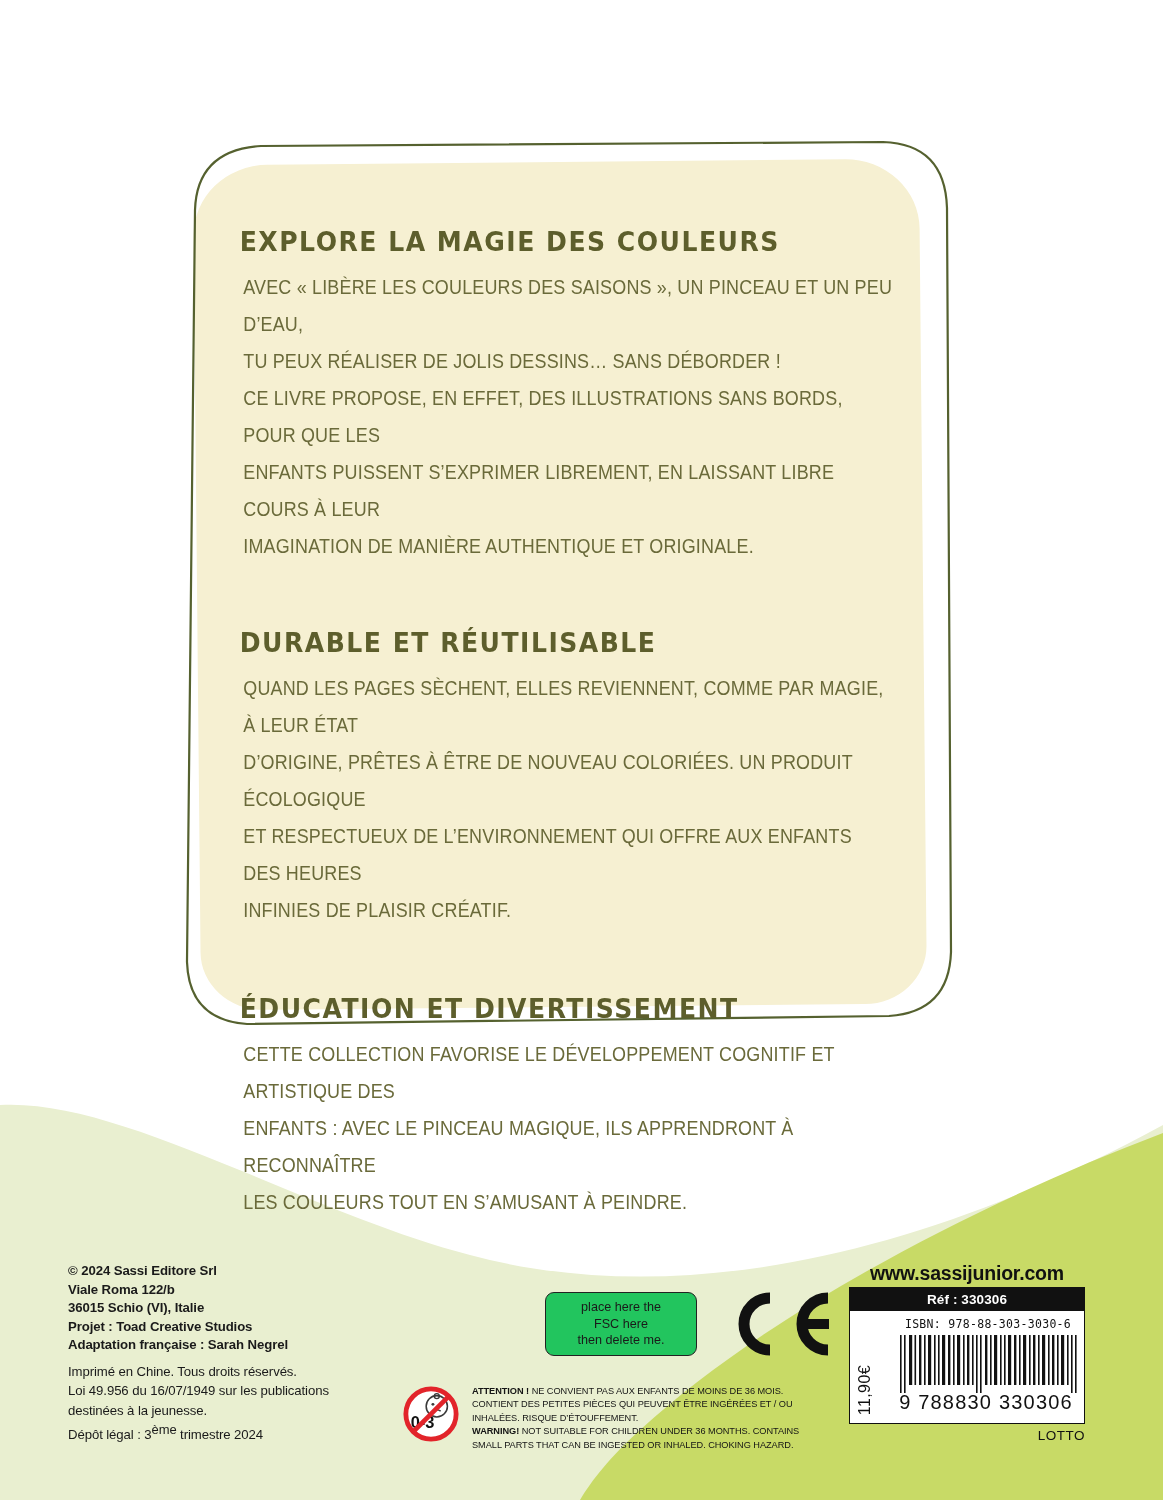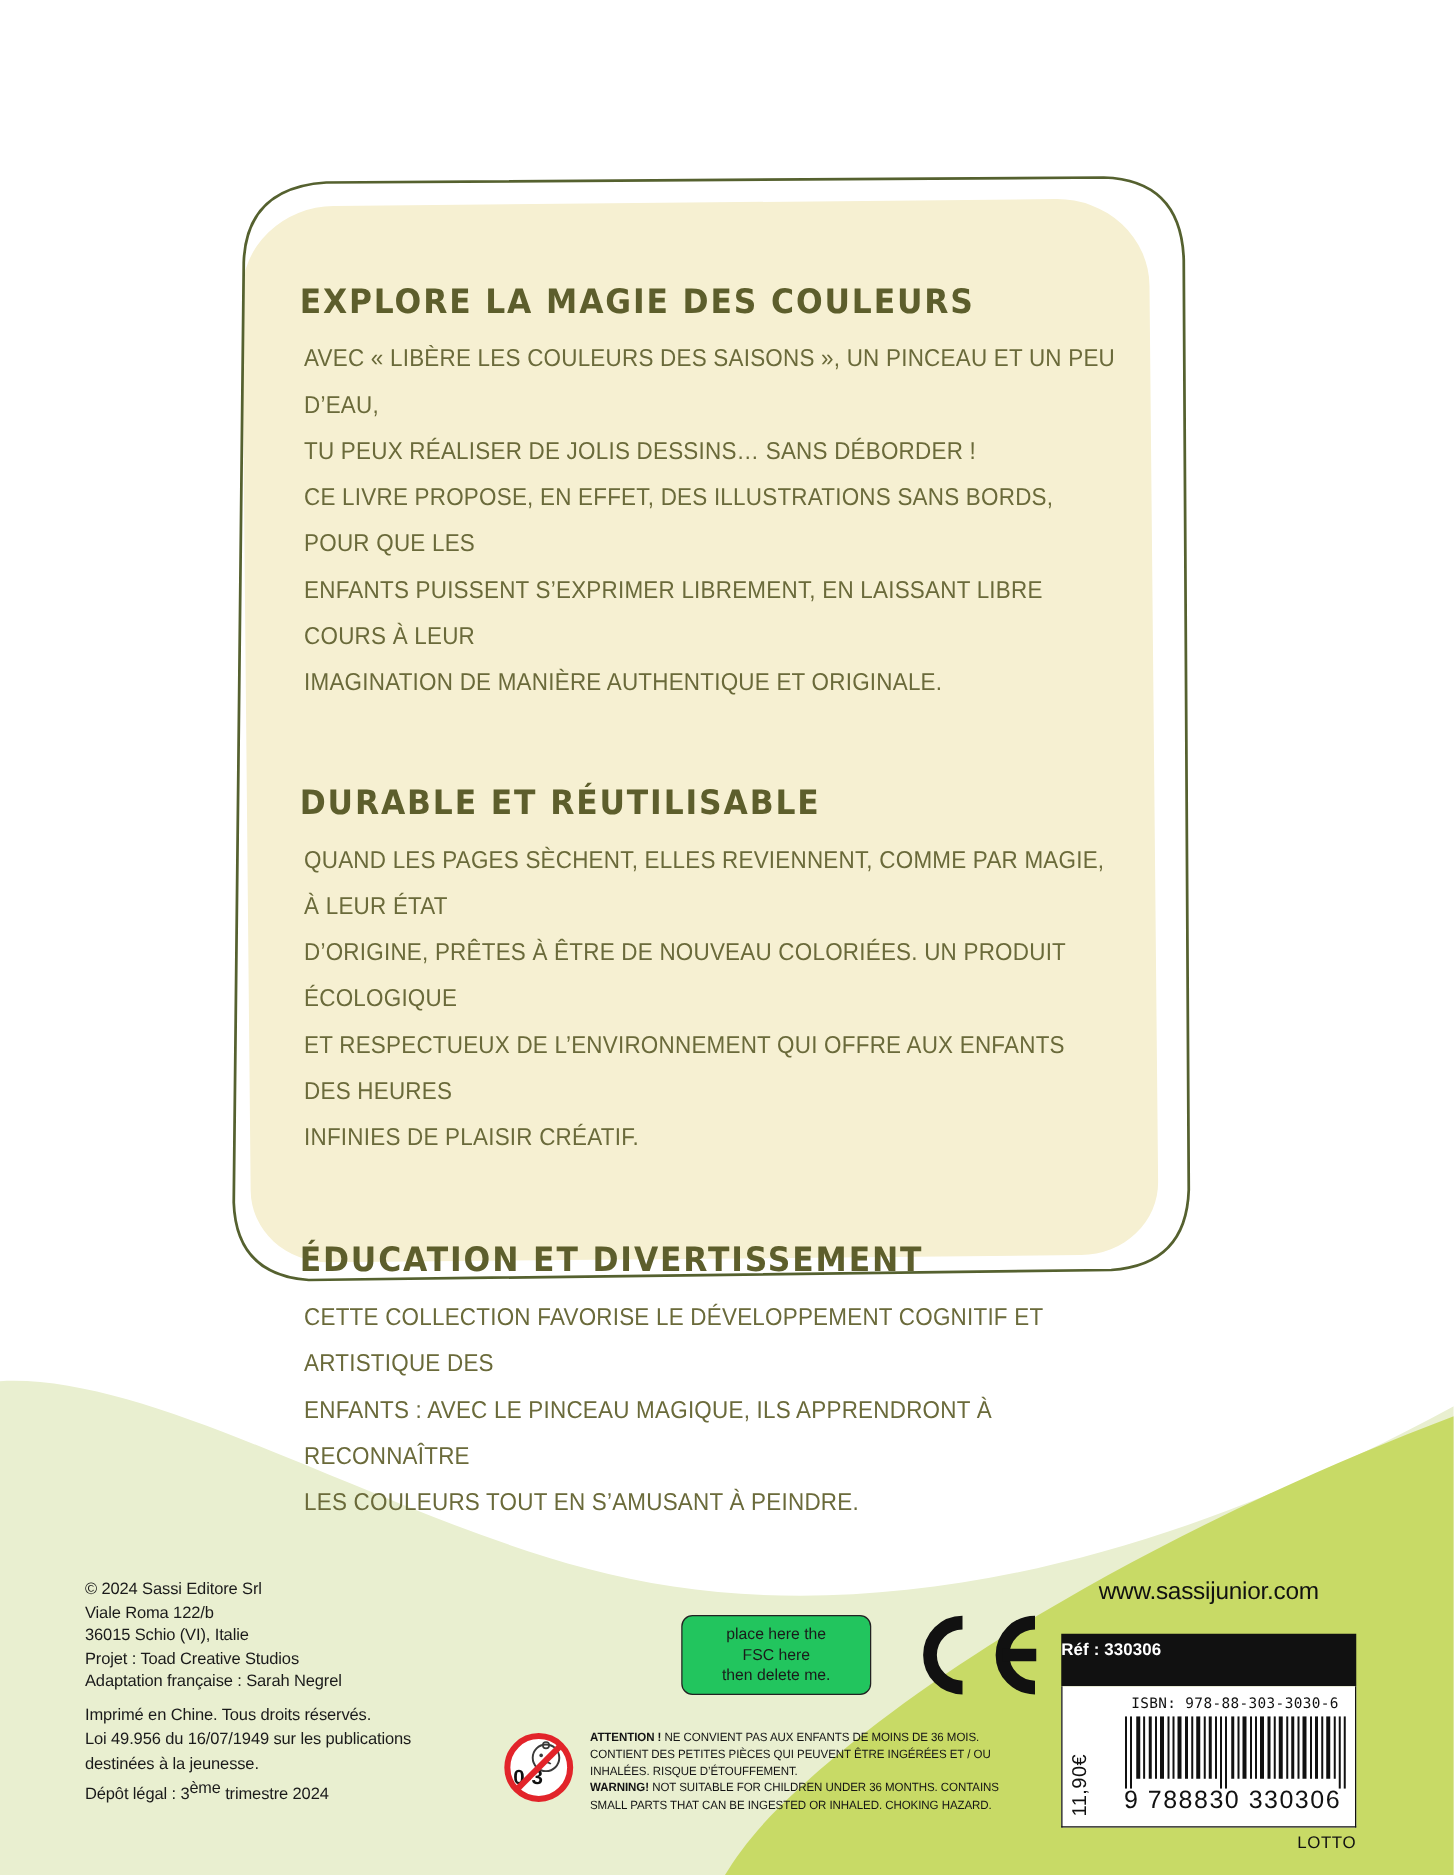--- a/index.html
+++ b/index.html
@@ -80,21 +80,21 @@
 
   
   #colophon {
     position: absolute;
     left: 68px;
     top: 1262px;
     width: 330px;
     color: #1a1a1a;
   }
   .colophon-bold {
-    font-weight: 400;
+    font-weight: 700;
     font-size: 13.2px;
     line-height: 18.5px;
     letter-spacing: -0.1px;
   }
   .colophon-reg {
     font-size: 13.2px;
     line-height: 19.5px;
     margin-top: 7px;
     letter-spacing: -0.1px;
   }
@@ -151,32 +151,33 @@
 
   
   #barcode-area {
     position: absolute;
     left: 849px;
     top: 1262px;
     width: 236px;
   }
   #site-url {
     text-align: center;
-    font-weight: 400;
+    font-weight: 700;
     font-size: 19.5px;
     color: #111;
     letter-spacing: -0.2px;
-    margin-bottom: 22px;
+    margin-bottom: 2px;
   }
   #ref-bar {
     background: #111;
     color: #fff;
+    text-align: center;
     font-weight: 700;
     font-size: 13.5px;
-    padding: 5px 0 22px 0;
+    padding: 5px 0 4px 0;
     letter-spacing: 0.1px;
   }
   #barcode-box {
     background: #fff;
     border: 1.4px solid #111;
     border-top: none;
     height: 112px;
     position: relative;
   }
   #price-vertical {

